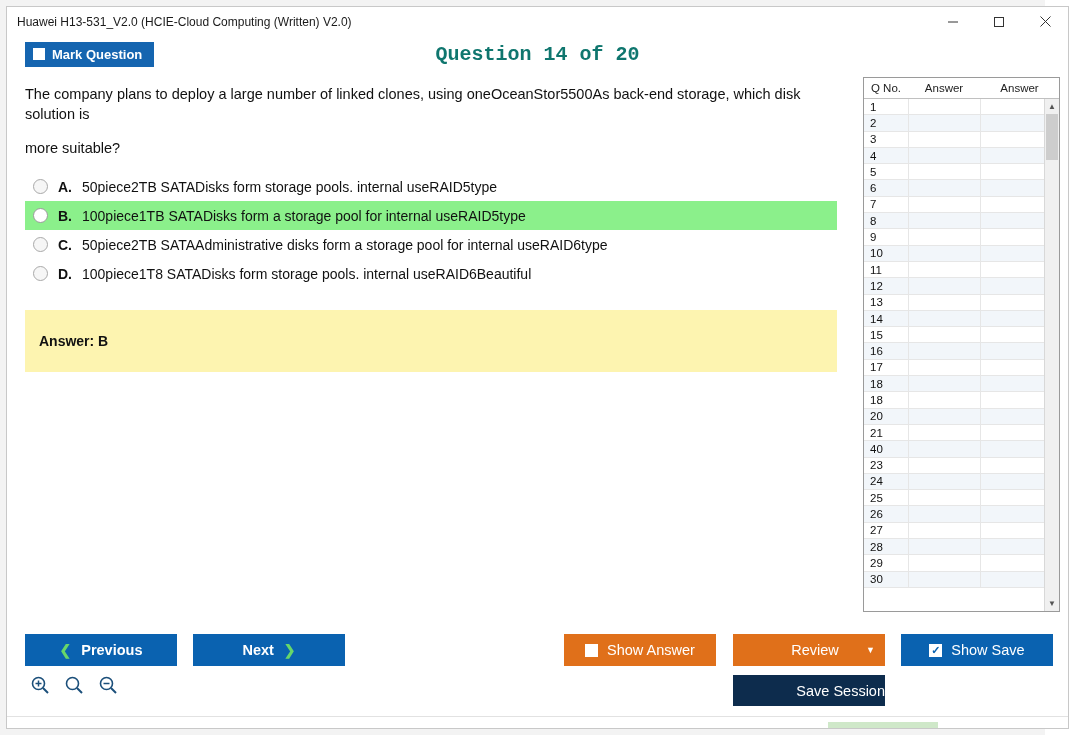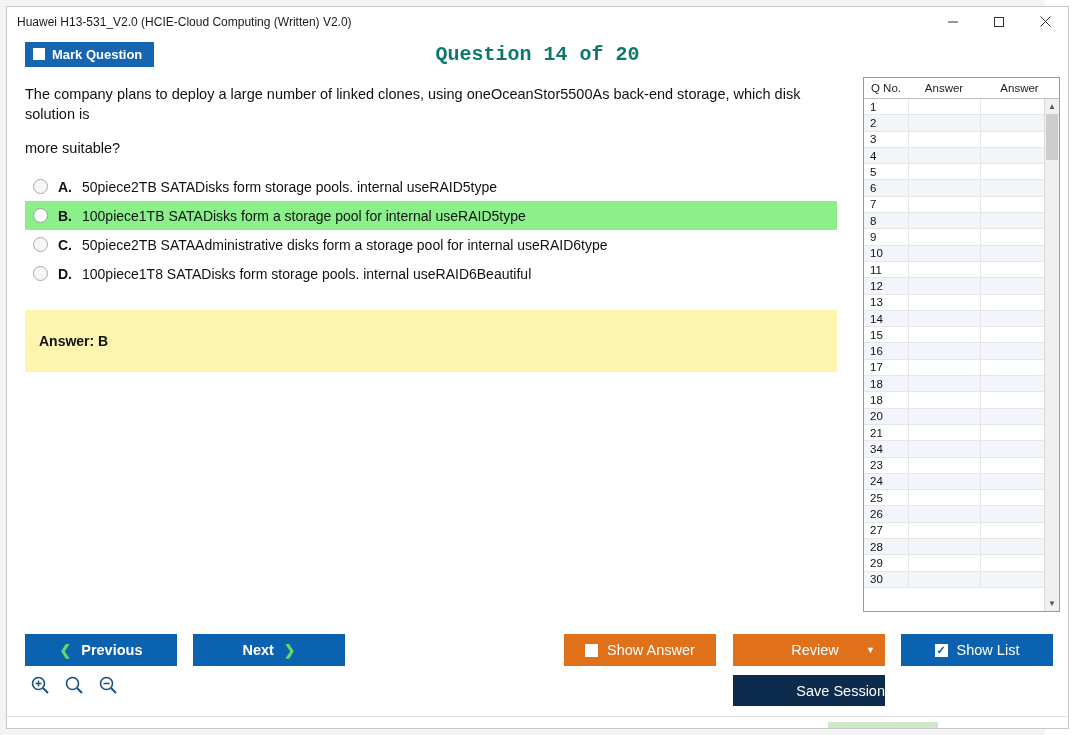--- a/index.html
+++ b/index.html
@@ -489,21 +489,21 @@
                 <div class="lr-no">20</div>
                 <div class="lr-ans"></div>
                 <div class="lr-mark"></div>
               </div>
               <div class="lrow">
                 <div class="lr-no">21</div>
                 <div class="lr-ans"></div>
                 <div class="lr-mark"></div>
               </div>
               <div class="lrow">
-                <div class="lr-no">34</div>
+                <div class="lr-no">40</div>
                 <div class="lr-ans"></div>
                 <div class="lr-mark"></div>
               </div>
               <div class="lrow">
                 <div class="lr-no">23</div>
                 <div class="lr-ans"></div>
                 <div class="lr-mark"></div>
               </div>
               <div class="lrow">
                 <div class="lr-no">24</div>
@@ -564,21 +564,21 @@
       <div class="btn btn-orange btn-show-answer">
         <span class="mark-box"></span>
         <span>Show Answer</span>
       </div>
       <div class="btn btn-orange btn-review">
         <span>Review</span>
         <span class="review-caret">▼</span>
       </div>
       <div class="btn btn-blue btn-show-list">
         <span class="check-box">✓</span>
-        <span>Show List</span>
+        <span>Show Save</span>
       </div>
       <div class="btn btn-dark btn-save">
         <span>Save Session</span>
       </div>
 
       <div class="zoom-tools">
         <div class="zi">
           <svg width="20" height="20" viewBox="0 0 20 20">
             <circle cx="8.5" cy="8.5" r="6" fill="none" stroke="#1b4f7a" stroke-width="1.6"></circle>
             <line x1="13" y1="13" x2="18" y2="18" stroke="#1b4f7a" stroke-width="2"></line>

